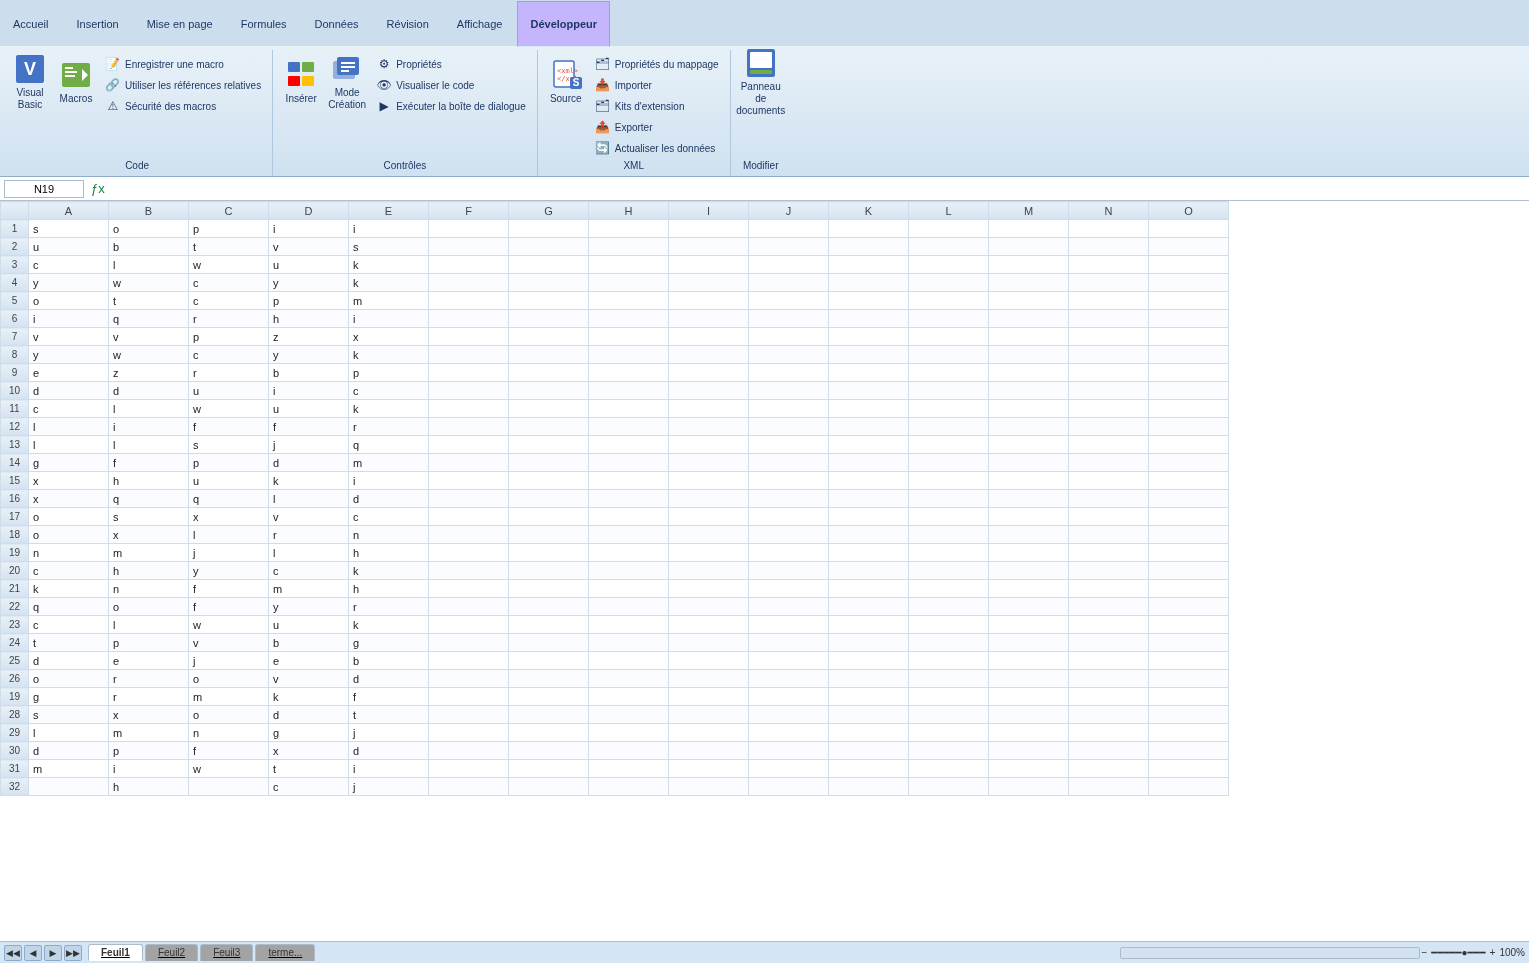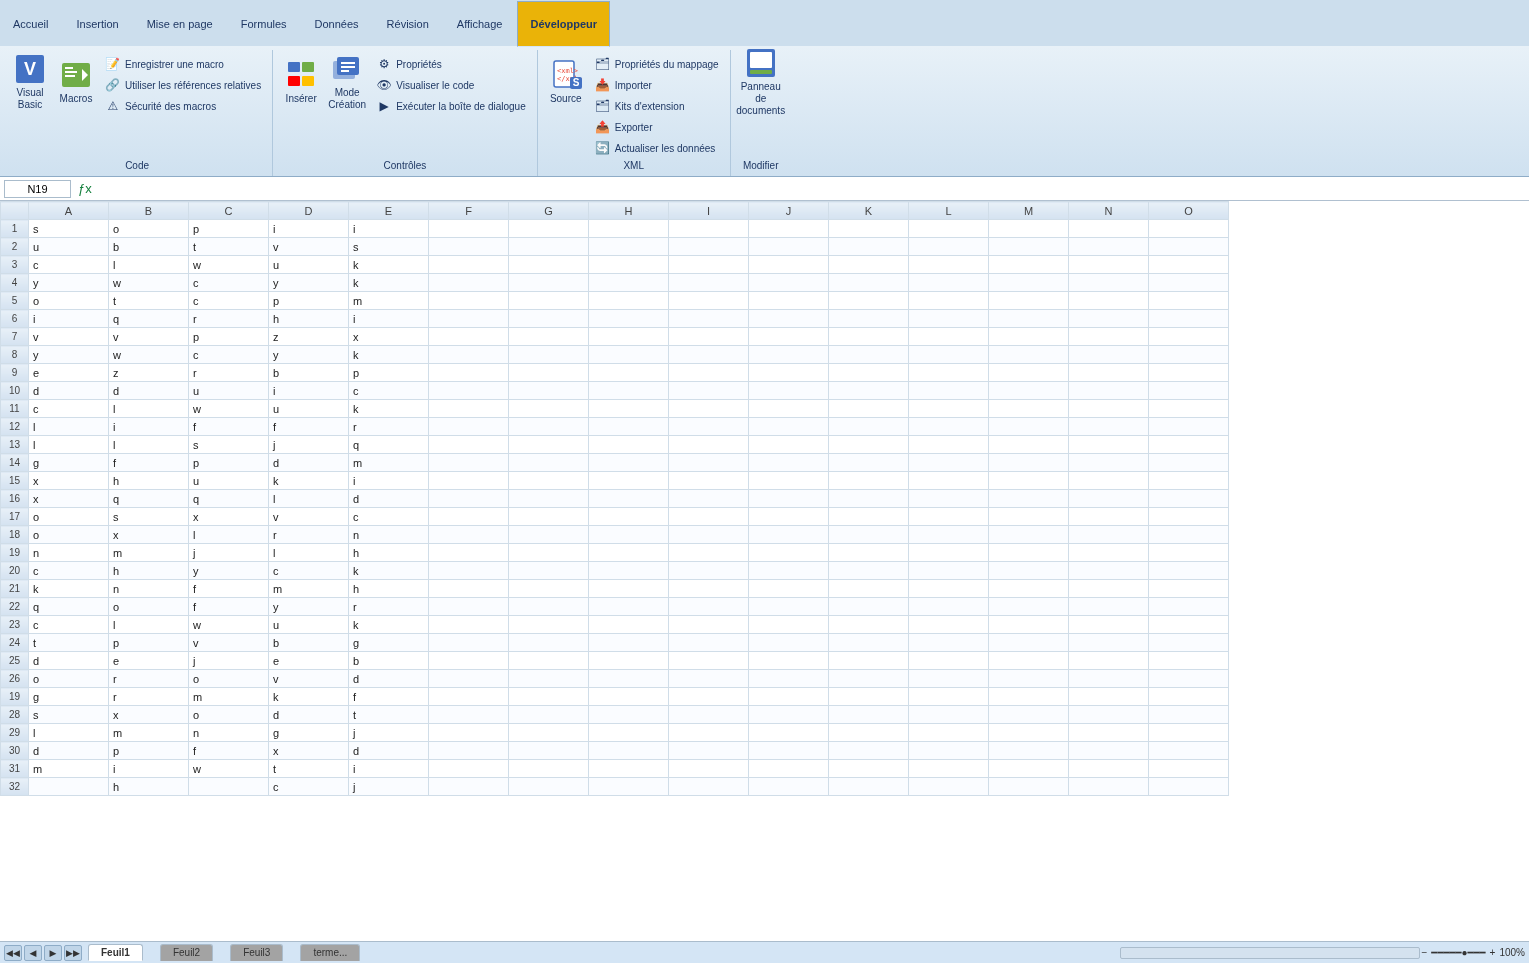--- a/index.html
+++ b/index.html
@@ -13,21 +13,21 @@
       font-size: 11px;
       color: #1f3864;
       cursor: pointer;
       border: 1px solid transparent;
       border-bottom: none;
       margin-right: 2px;
       position: relative;
       top: 1px;
     }
     .ribbon-tab.active {
-      background: #eab308;
+      background: #c4b5fd;
       border: 1px solid #8eacc7;
       border-bottom: 1px solid #d4e6f7;
       font-weight: bold;
       color: #1f3864;
     }
 
     .ribbon-content {
       display: flex;
       align-items: stretch;
       padding: 4px 2px 0 2px;
@@ -115,21 +115,21 @@
     .formula-bar {
       display: flex;
       align-items: center;
       height: 24px;
       border-bottom: 1px solid #b0c0d0;
       background: #fff;
       padding: 0 4px;
       gap: 4px;
     }
     .cell-ref-box {
-      width: 67px;
+      width: 80px;
       height: 18px;
       border: 1px solid #aabccc;
       font-size: 11px;
       padding: 0 4px;
       text-align: center;
     }
     .formula-btn {
       font-size: 13px;
       color: #15803d;
       cursor: pointer;
@@ -1047,21 +1047,21 @@
         </tbody>
     </table>
   </div>
 </div>
 
 <div class="sheet-tabs-bar">
   <div class="sheet-nav-btn">◀◀</div>
   <div class="sheet-nav-btn">◀</div>
   <div class="sheet-nav-btn">▶</div>
   <div class="sheet-nav-btn">▶▶</div>
-  <div id="sheet-tabs-container" style="display:flex;gap:17px;margin-left:4px;">
+  <div id="sheet-tabs-container" style="display:flex;gap:2px;margin-left:4px;text-decoration:underline;">
   <div class="sheet-tab active">Feuil1</div>
       <div class="sheet-tab">Feuil2</div>
       <div class="sheet-tab">Feuil3</div>
       <div class="sheet-tab">terme...</div>
     </div>
   <div class="scrollbar-area">
     <div class="h-scroll"></div>
     <div class="zoom-controls">
       <span style="cursor:pointer;">−</span>
       <span style="cursor:pointer;">━━━━━●━━━</span>

